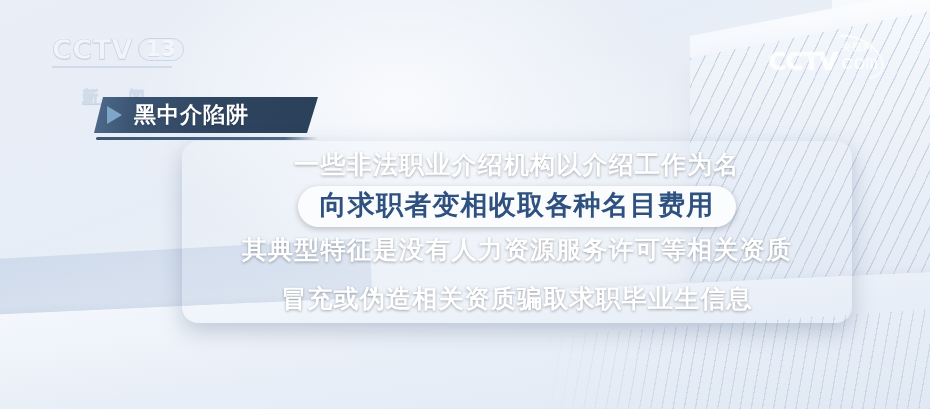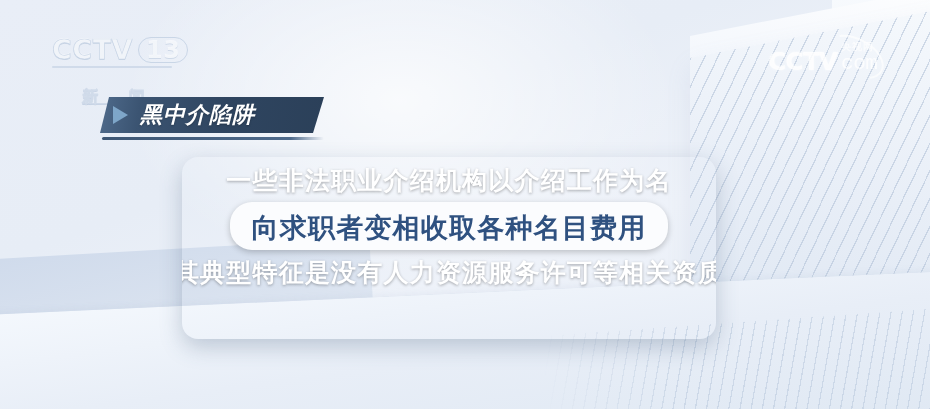--- a/index.html
+++ b/index.html
@@ -85,21 +85,21 @@
   .logo-main{
     font-family:"DejaVu Sans",sans-serif;
     font-size:27px;font-weight:700;letter-spacing:.5px;
     color:rgba(255,255,255,.92);
     text-shadow:0 1px 0 rgba(150,172,200,.75),0 -1px 0 rgba(255,255,255,.9);
     -webkit-text-stroke:.7px rgba(168,188,214,.85);
     display:flex;align-items:center;gap:2px;line-height:1;
   }
   .logo-13{
     display:inline-block;border:1.4px solid rgba(168,188,214,.9);
-    border-radius:13px;padding:0 7px;font-size:24px;margin-left:3px;
+    border-radius:13px;padding:0 7px;font-size:21px;margin-left:3px;
     color:rgba(255,255,255,.95);-webkit-text-stroke:0;
     text-shadow:0 1px 0 rgba(150,172,200,.6);
   }
   .logo-rule{
     width:120px;height:1.6px;margin-top:3px;
     background:rgba(176,194,218,.8);border-radius:2px;
   }
   .logo-sub{
     margin-top:19px;font-size:16px;font-weight:700;letter-spacing:13px;
     color:rgba(255,255,255,.9);
@@ -124,21 +124,21 @@
   .wm-cn{font-size:10px;font-weight:700;color:rgba(255,255,255,.78);letter-spacing:1px;}
   .wm-com{font-size:21px;font-weight:400;color:rgba(255,255,255,.93);letter-spacing:-.5px;margin-top:1px;font-family:Liberation Mono, monospace;}
   .wm-swoosh{
     position:absolute;left:56px;top:-4px;width:58px;height:34px;
     border:2px solid rgba(255,255,255,.75);border-radius:50%;
     border-left-color:transparent;border-bottom-color:transparent;
     transform:rotate(28deg);
   }
 
   
-  .banner-wrap{position:absolute;left:100px;top:97px;font-style:italic;}
+  .banner-wrap{position:absolute;left:94px;top:97px;}
   .banner{
     position:relative;height:36px;display:flex;align-items:center;
     padding:0 26px 0 40px;
     background:linear-gradient(100deg,#4f6b8c 0%,#3b5472 18%,#2f4560 55%,#2b4059 100%);
     clip-path:polygon(9px 0,100% 0,calc(100% - 11px) 100%,0 100%);
     box-shadow:0 2px 5px rgba(90,115,150,.25);
   }
   .banner-arrow{
     position:absolute;left:13px;top:50%;transform:translateY(-50%);
     width:0;height:0;border-left:15px solid #7ea6c9;
@@ -149,39 +149,39 @@
     white-space:nowrap;text-shadow:0 1px 2px rgba(0,0,0,.25);
   }
   .banner-rule{
     margin-top:4px;margin-left:2px;width:222px;height:2.5px;
     background:linear-gradient(to right,#3c5573,#4e6a8b 85%,rgba(78,106,139,0));
     border-radius:2px;
   }
 
   
   .panel{
-    position:absolute;left:182px;top:157px;width:534px;height:182px;
+    position:absolute;left:182px;top:141px;width:670px;height:182px;
     border-radius:16px;
     background:linear-gradient(168deg,#14263f 0%,#1d3category 0%,#1b2f4a 18%,#2e4a6d 55%,#54769c 88%,#6a8aae 100%);
     box-shadow:0 8px 22px rgba(60,85,120,.28);
     overflow:hidden;
   }
   .panel-inner{
     position:absolute;inset:0;
     display:flex;flex-direction:column;align-items:center;justify-content:flex-start;
     padding-top:11px;
   }
   .line{
     color:#ffffff;font-size:25px;font-weight:700;letter-spacing:1.2px;
     white-space:nowrap;line-height:1;text-shadow:0 1px 3px rgba(0,0,0,.32);
   }
   .line-1{margin-bottom:9px;}
   .pill{
     background:#fbfcfe;border-radius:22px;
-    padding:13px 22px 8px;margin-bottom:10px;
+    padding:6px 22px 8px;margin-bottom:10px;
     box-shadow:0 2px 6px rgba(0,0,0,.22);
   }
   .pill-text{
     color:#2f5180;font-size:27px;font-weight:700;letter-spacing:1.2px;
     white-space:nowrap;line-height:1;
   }
   .line-3{margin-bottom:24px;}
   .line-4{}
 </style>
 </head>
@@ -228,16 +228,17 @@
     <div class="banner-rule"></div>
   </div>
 
   <div class="panel">
     <div class="panel-inner">
       <div class="line line-1">一些非法职业介绍机构以介绍工作为名</div>
       <div class="pill">
         <div class="pill-text">向求职者变相收取各种名目费用</div>
       </div>
       <div class="line line-3">其典型特征是没有人力资源服务许可等相关资质</div>
+      <div class="line line-4">冒充或伪造相关资质骗取求职毕业生信息</div>
     </div>
   </div>
 
 </div>
 
 </body></html>

